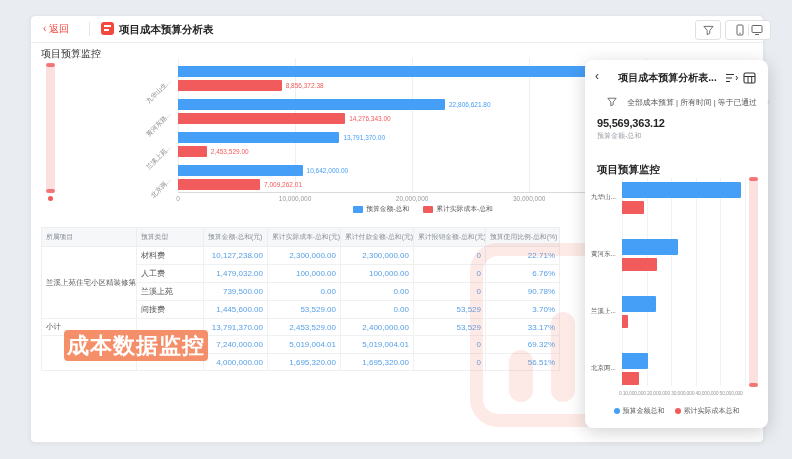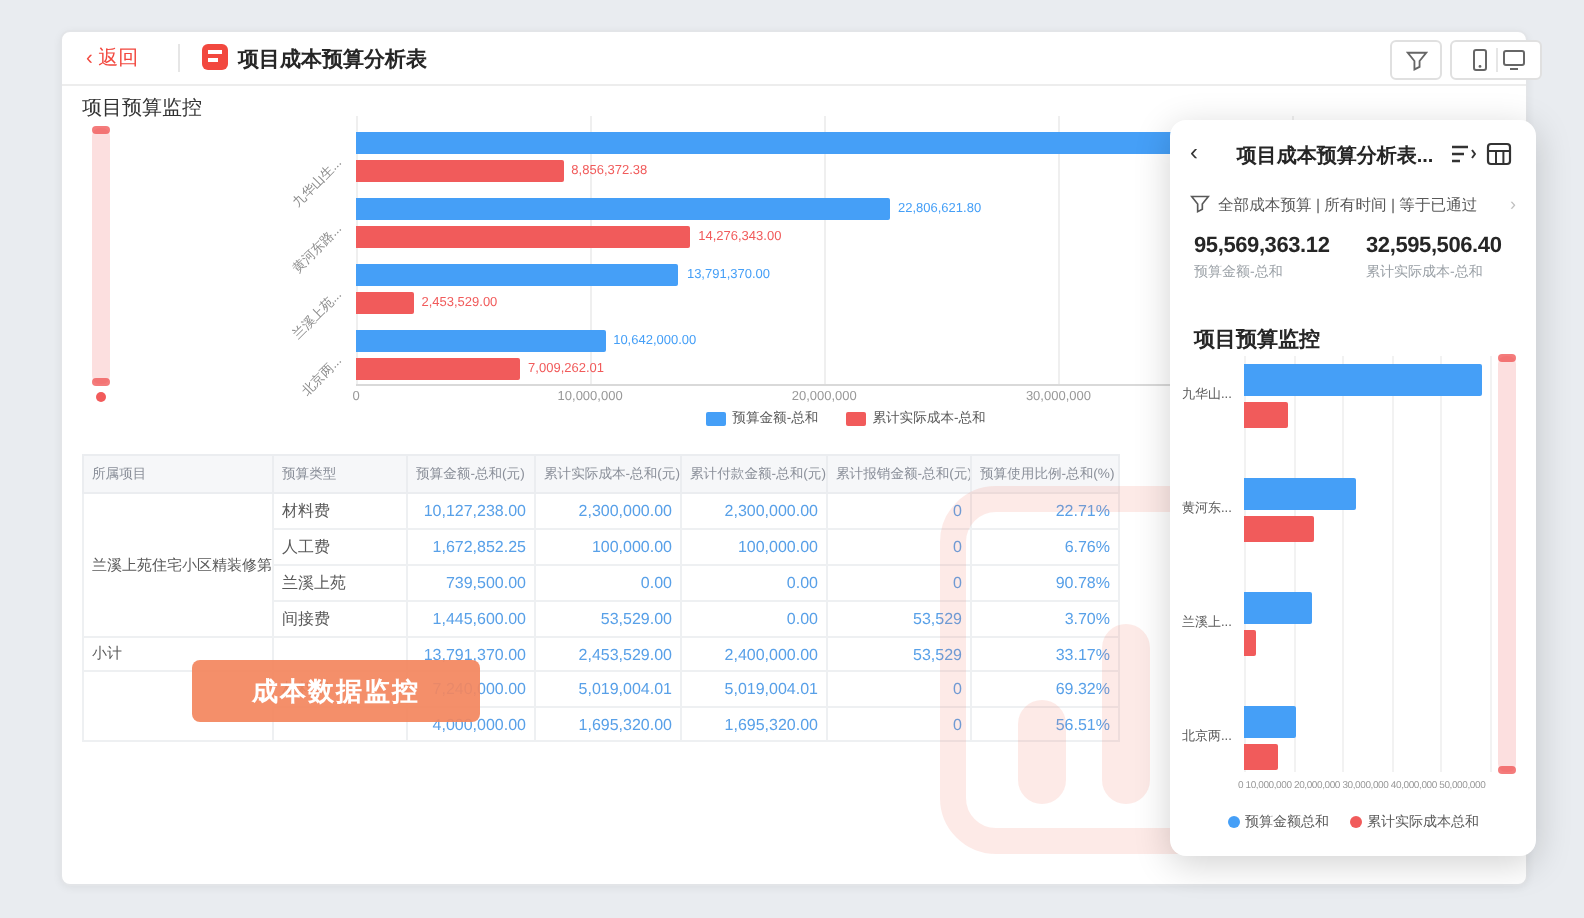--- a/index.html
+++ b/index.html
@@ -43,31 +43,31 @@
   #cost-table td{border:1px solid #eef0f2;font-size:8px;padding:3px 4px;height:10px;color:#595959;
     white-space:nowrap;overflow:hidden;background:#fff;}
   #cost-table td.num{text-align:right;color:#58a0e8;}
   #cost-table td.project{color:#595959;font-size:7.5px;}
   
   #watermark{position:absolute;left:470px;top:243px;width:212px;height:158px;z-index:4;pointer-events:none;
     border:13px solid rgba(243,124,104,.16);border-radius:28px;}
   #watermark .wbar{position:absolute;bottom:12px;width:24px;border-radius:12px;background:rgba(243,124,104,.16);}
   
   #overlay-label{position:absolute;left:64px;top:330px;width:144px;height:31px;z-index:6;
-    background:rgba(243,134,95,.93);border-radius:4px;color:#fff;font-size:13px;font-weight:bold;
-    display:flex;align-items:center;justify-content:center;letter-spacing:1px;margin-left:32px;}
+    background:rgba(243,134,95,.93);border-radius:4px;color:#fff;font-size:22px;font-weight:bold;
+    display:flex;align-items:center;justify-content:center;letter-spacing:1px;}
   
   #panel{position:absolute;left:585px;top:60px;width:183px;height:368px;background:#fff;border-radius:8px;
     box-shadow:0 4px 18px rgba(0,0,0,.18);z-index:10;}
   #panel-back{position:absolute;left:10px;top:10px;font-size:12px;color:#333;cursor:pointer;line-height:12px;}
   #panel-title{position:absolute;left:30px;top:11px;width:105px;text-align:center;font-size:10px;font-weight:bold;color:#262626;
     white-space:nowrap;overflow:hidden;}
   #panel-list-btn{position:absolute;left:140px;top:10px;}
   #panel-grid-btn{position:absolute;left:158px;top:10px;}
-  #panel-filter{position:absolute;left:10px;top:34px;width:163px;height:16px;display:flex;align-items:center;gap:4px;cursor:pointer;}
+  #panel-filter{position:absolute;left:22px;top:34px;width:163px;height:16px;display:flex;align-items:center;gap:4px;cursor:pointer;text-align:center;}
   #panel-filter .ftext{font-size:7.8px;color:#595959;flex:1;white-space:nowrap;overflow:hidden;}
   #panel-filter .chev{font-size:9px;color:#bfbfbf;}
   .stat-value{font-size:11px;font-weight:bold;color:#262626;letter-spacing:-0.2px;}
   .stat-label{font-size:7px;color:#9aa0a6;margin-top:2px;}
   #panel-section-title{position:absolute;left:12px;top:103px;font-size:10.5px;font-weight:bold;color:#262626;}
   .p-grid{position:absolute;width:1px;background:#f2f2f2;}
   .p-cat{position:absolute;font-size:6.5px;color:#595959;white-space:nowrap;overflow:hidden;}
   #panel-xaxis{position:absolute;font-size:5px;color:#999;white-space:nowrap;letter-spacing:-0.2px;}
   #panel-legend{position:absolute;left:0;width:183px;display:flex;justify-content:center;gap:10px;}
   #panel-legend .legend-item{font-size:7px;}
@@ -129,21 +129,21 @@
           <td class="project" rowspan="4">兰溪上苑住宅小区精装修第...</td>
           <td class="type">材料费</td>
           <td class="num">10,127,238.00</td>
           <td class="num">2,300,000.00</td>
           <td class="num">2,300,000.00</td>
           <td class="num">0</td>
           <td class="num">22.71%</td>
         </tr>
         <tr>
           <td class="type">人工费</td>
-          <td class="num">1,672,852.25</td>
+          <td class="num">1,479,032.00</td>
           <td class="num">100,000.00</td>
           <td class="num">100,000.00</td>
           <td class="num">0</td>
           <td class="num">6.76%</td>
         </tr>
         <tr>
           <td class="type">兰溪上苑</td>
           <td class="num">739,500.00</td>
           <td class="num">0.00</td>
           <td class="num">0.00</td>
@@ -266,24 +266,20 @@
         <path d="M1 1.5h10L7.4 6v3.2L4.6 10.6V6L1 1.5z" fill="none" stroke="#595959" stroke-width="1"></path>
       </svg>
     <span class="ftext">全部成本预算 | 所有时间 | 等于已通过</span>
     <span class="chev">›</span>
   </div>
 
   <div class="abs" style="left:12px;top:57px;">
     <div class="stat-value">95,569,363.12</div>
     <div class="stat-label">预算金额-总和</div>
   </div>
-  <div class="abs" style="left:98px;top:57px;">
-    <div class="stat-value">32,595,506.40</div>
-    <div class="stat-label">累计实际成本-总和</div>
-  </div>
 
   <div id="panel-section-title">项目预算监控</div>
   <div id="panel-chart-layer" class="abs" style="left:0;top:0;width:183px;height:368px;">
       <div class="p-grid" style="left: 37px; top: 118px; height: 208px;"></div>
       <div class="p-grid" style="left: 61.6px; top: 118px; height: 208px;"></div>
       <div class="p-grid" style="left: 86.2px; top: 118px; height: 208px;"></div>
       <div class="p-grid" style="left: 110.8px; top: 118px; height: 208px;"></div>
       <div class="p-grid" style="left: 135.4px; top: 118px; height: 208px;"></div>
       <div class="p-grid" style="left: 160px; top: 118px; height: 208px;"></div>
       <div class="bar" style="left: 37px; top: 122px; width: 118.89px; height: 16px; background: rgb(69, 159, 247);"></div>

